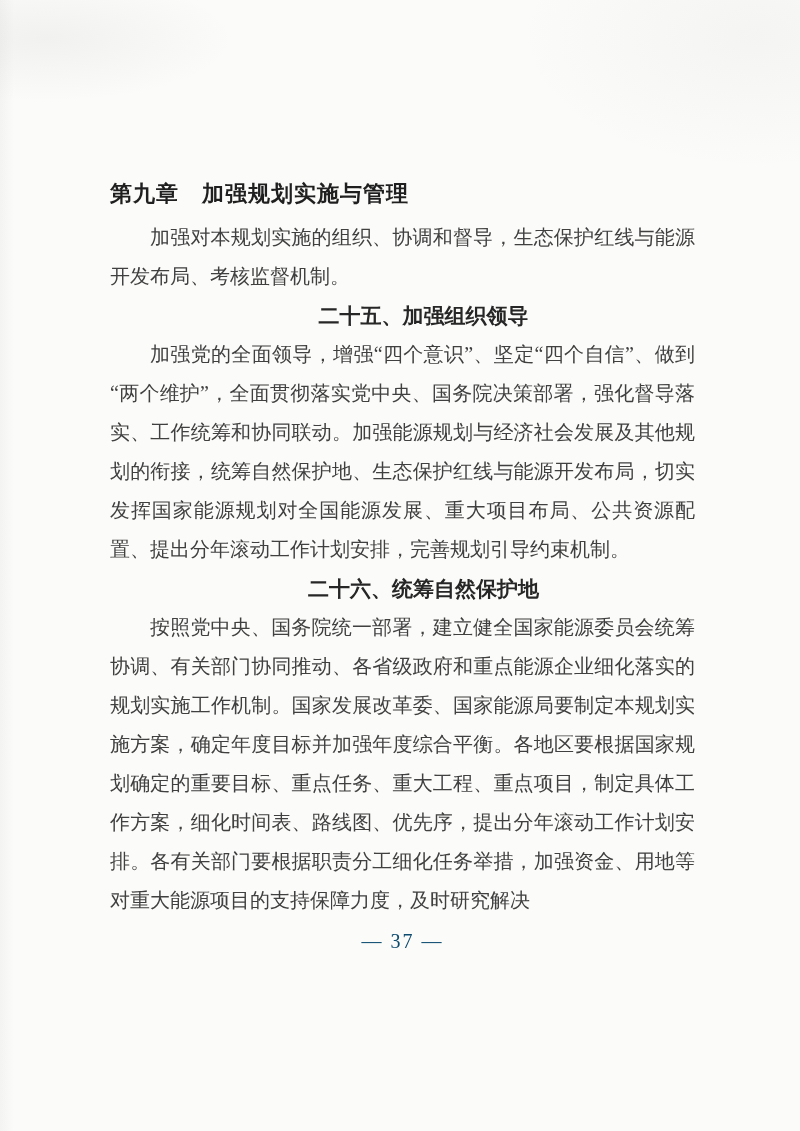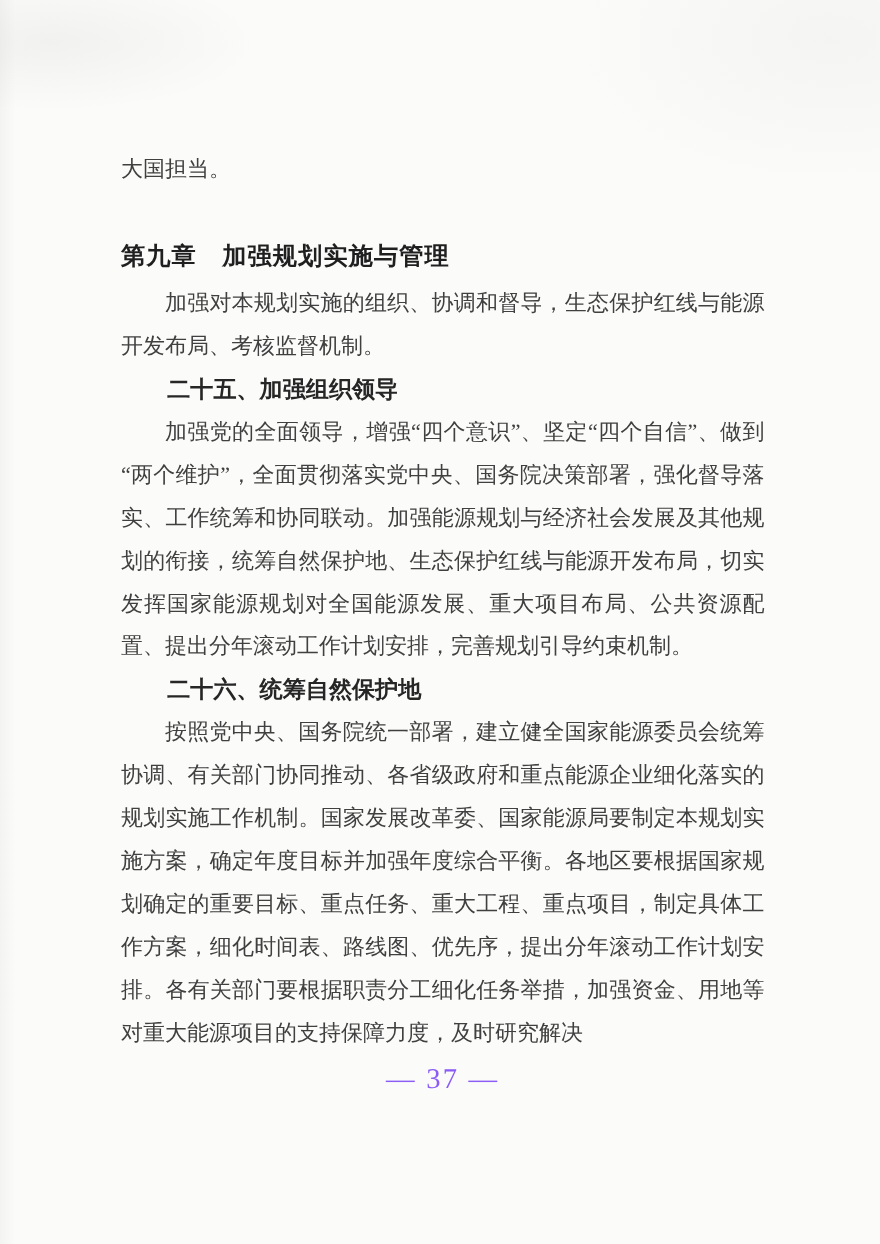--- a/index.html
+++ b/index.html
@@ -66,40 +66,39 @@
   }
   .intro-para {
     margin-top: 5px !important;
   }
   .section-heading {
     text-indent: 2em;
     font-family: "Liberation Sans", sans-serif;
     font-weight: bold;
     font-size: 21px;
     color: #262626;
-    text-align: left;
+    text-align: center;
   }
   .page-number {
     margin-top: 2px !important;
     text-align: center;
     text-indent: 0;
-    font-size: 26px;
-    color: #8b5cf6;
+    font-size: 20px;
+    color: #0c4a6e;
     letter-spacing: 2px;
   }
 </style>
 </head>
 <body>
 
 <div class="artifact-tl"></div>
 <div class="artifact-tr"></div>
 <div class="artifact-left"></div>
 
 <div class="content">
-  <p class="carryover">大国担当。</p>
 
   <p class="chapter-title">第九章　加强规划实施与管理</p>
 
   <p class="body-para intro-para">加强对本规划实施的组织、协调和督导，生态保护红线与能源开发布局、考核监督机制。</p>
 
   <p class="section-heading">二十五、加强组织领导</p>
 
   <p class="body-para">加强党的全面领导，增强“四个意识”、坚定“四个自信”、做到“两个维护”，全面贯彻落实党中央、国务院决策部署，强化督导落实、工作统筹和协同联动。加强能源规划与经济社会发展及其他规划的衔接，统筹自然保护地、生态保护红线与能源开发布局，切实发挥国家能源规划对全国能源发展、重大项目布局、公共资源配置、提出分年滚动工作计划安排，完善规划引导约束机制。</p>
 
   <p class="section-heading">二十六、统筹自然保护地</p>

